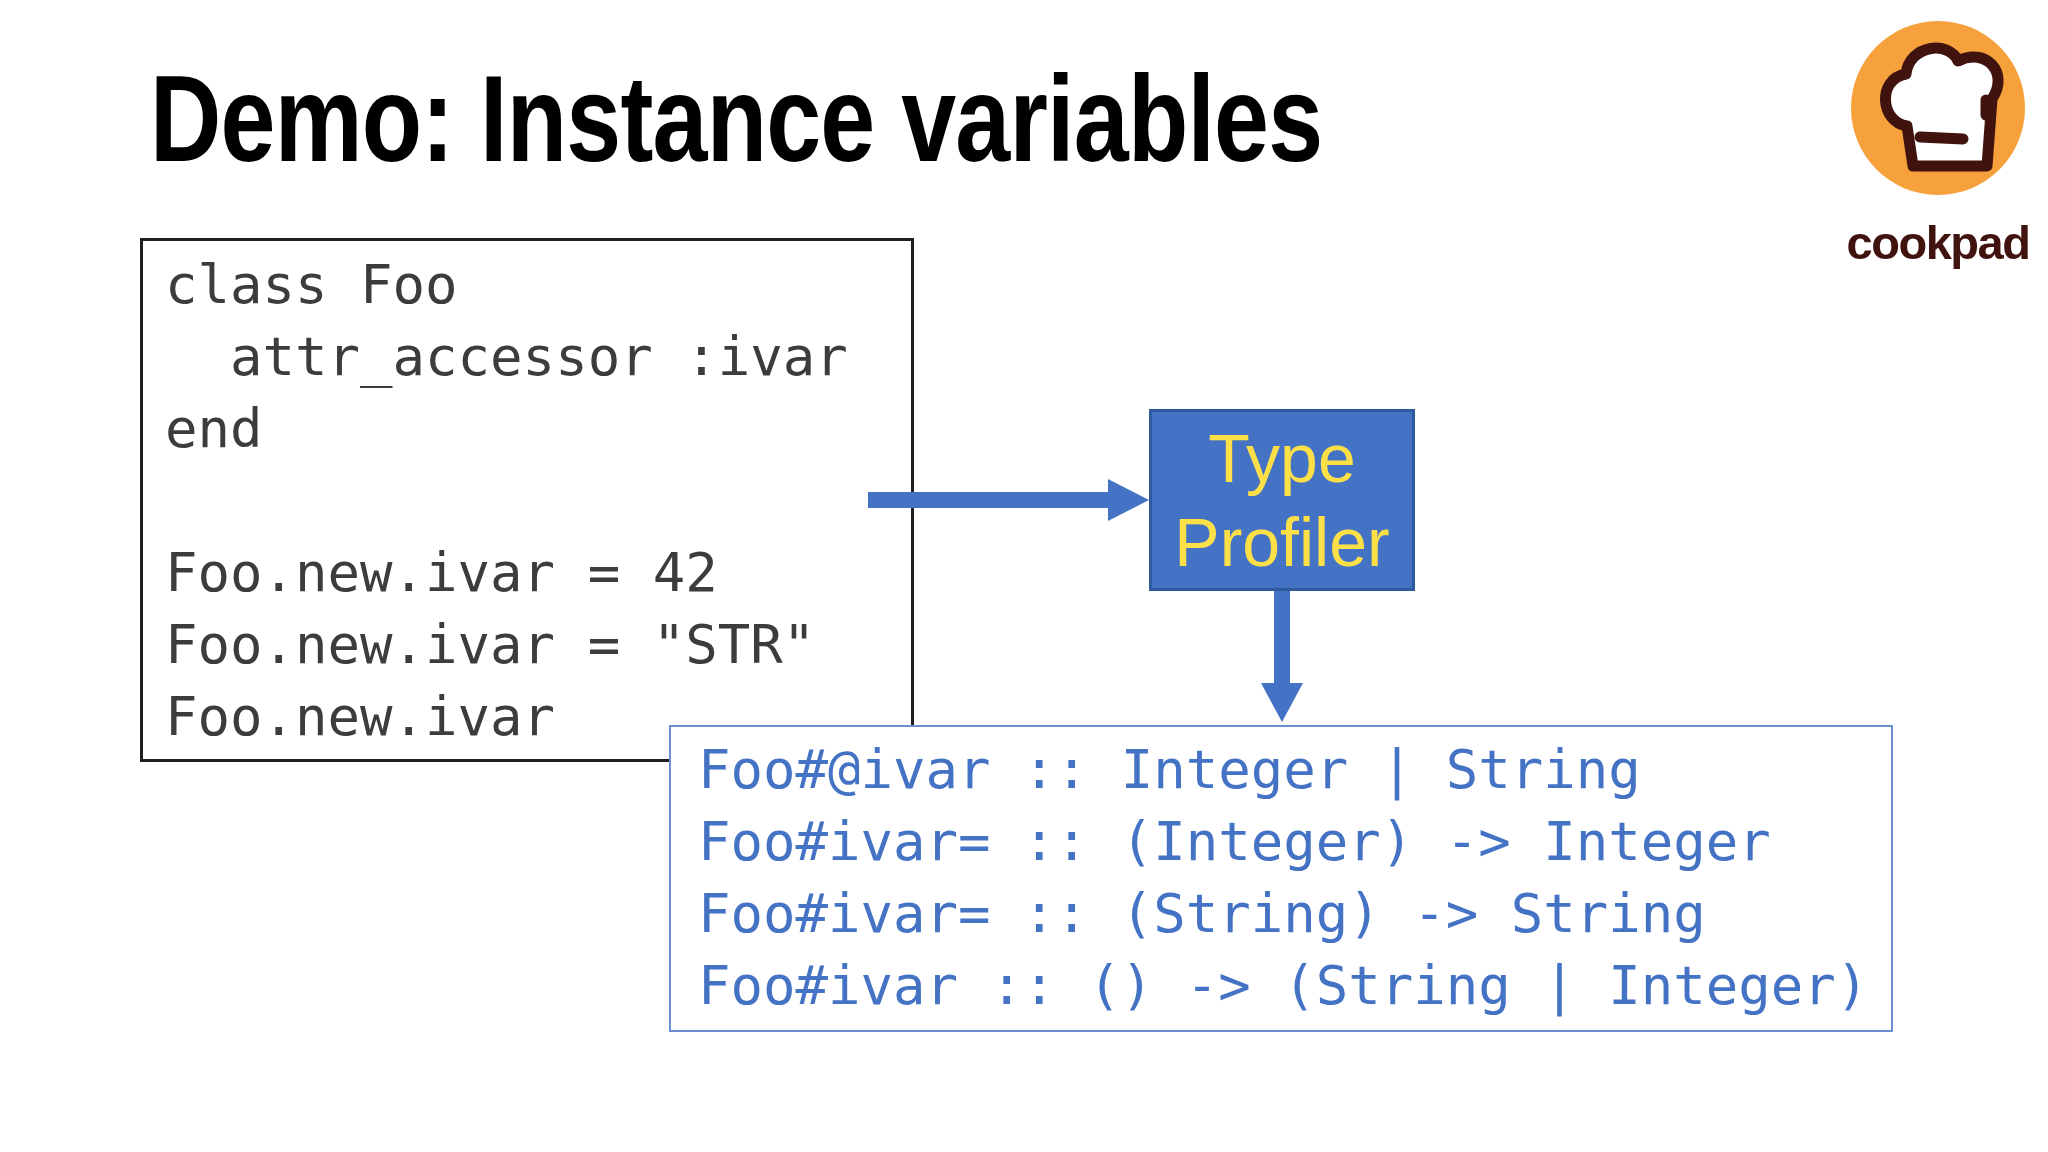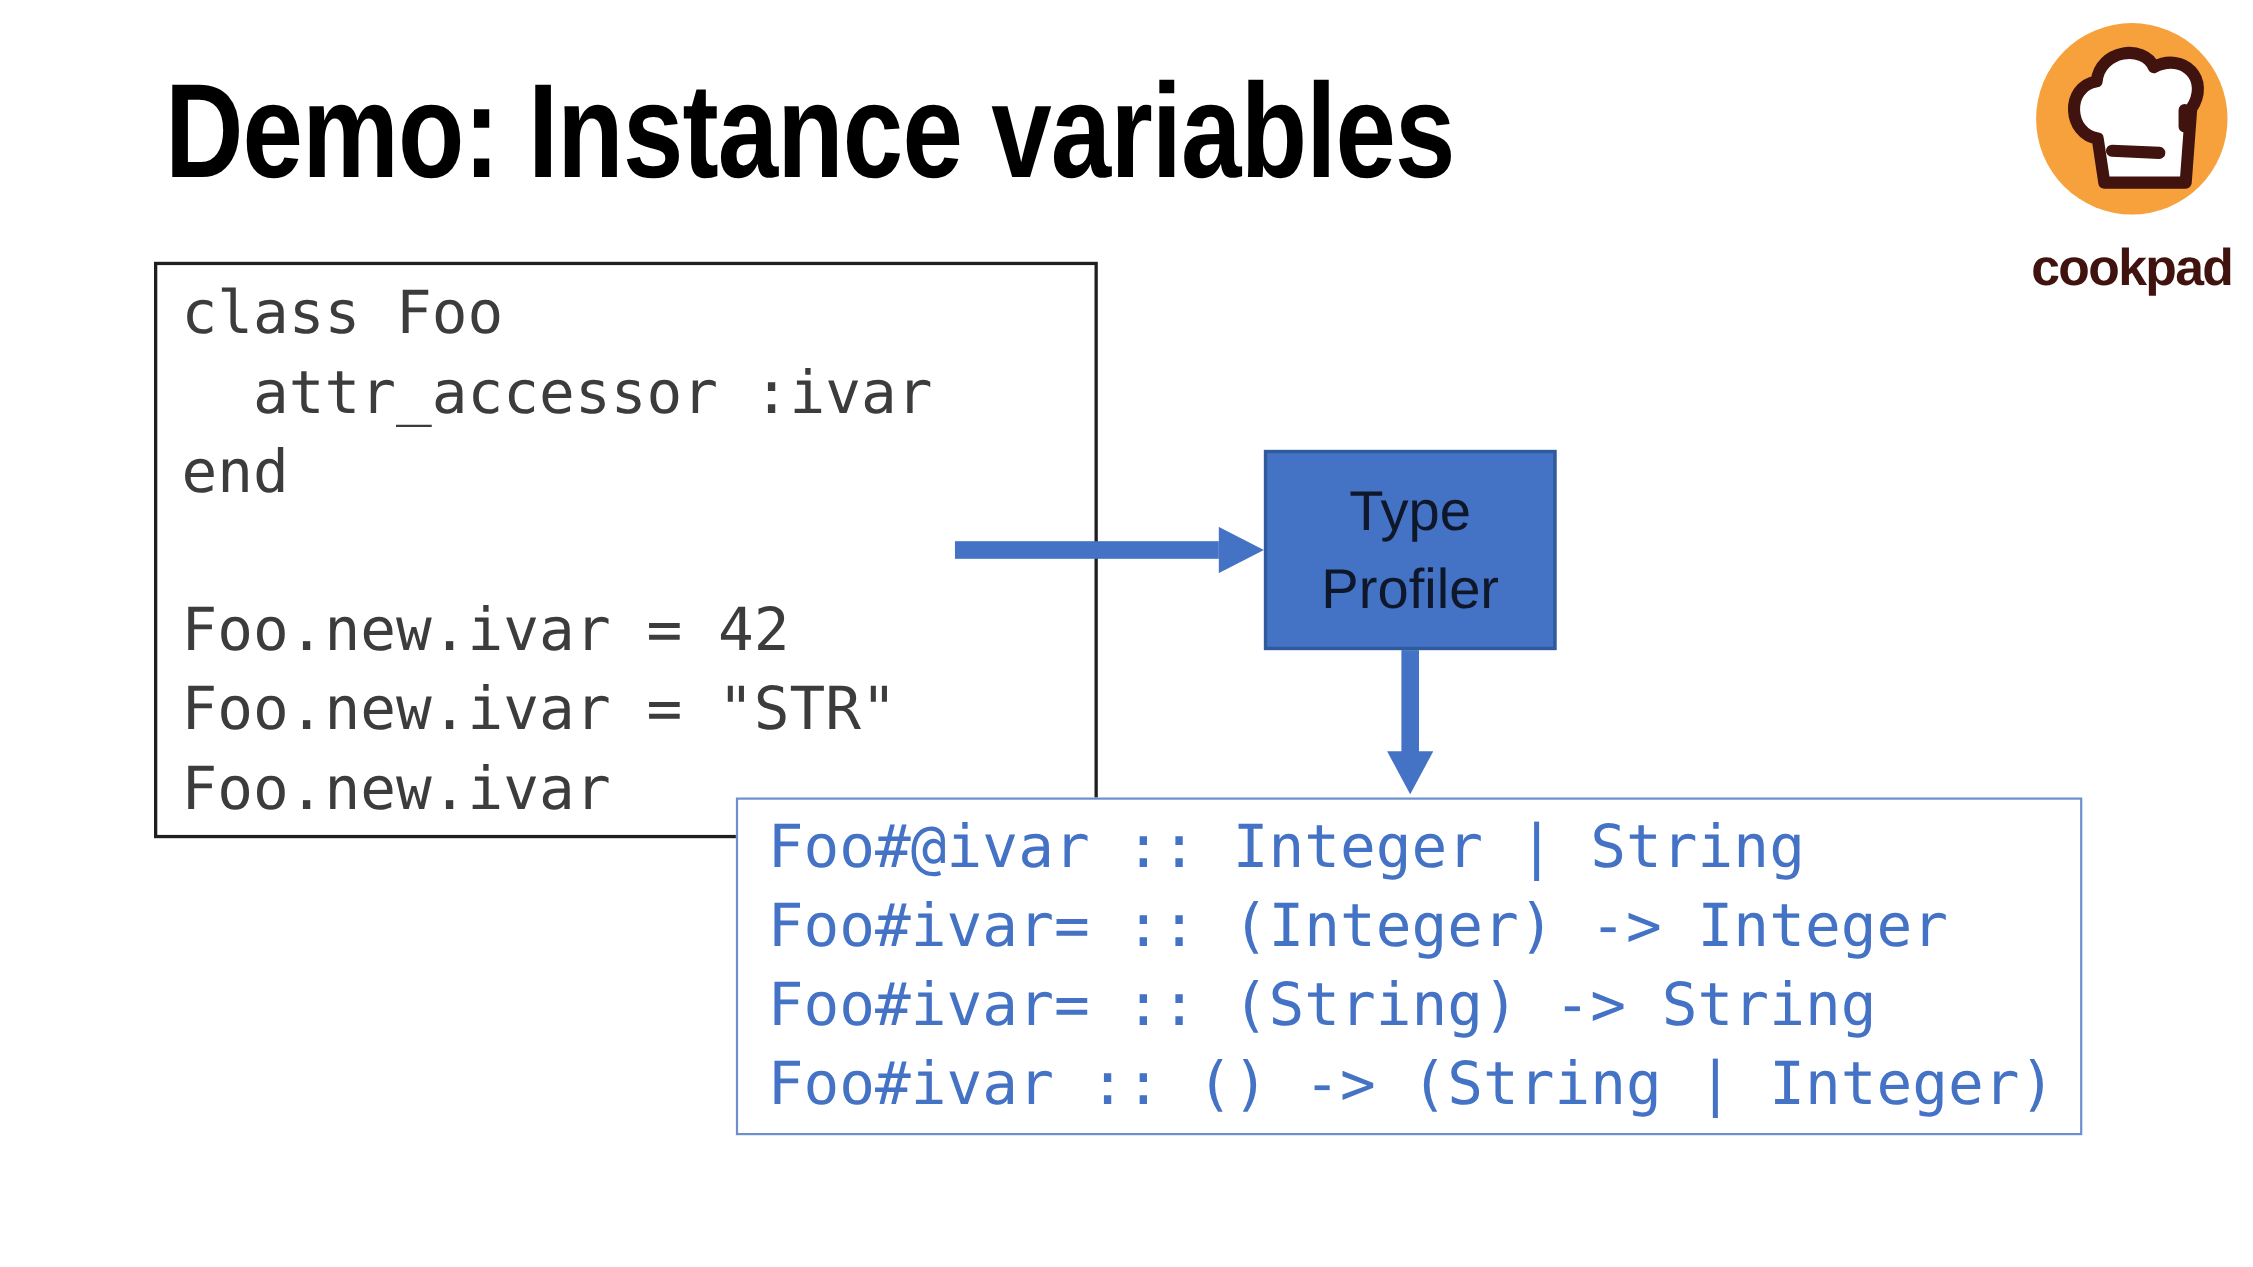--- a/index.html
+++ b/index.html
@@ -13,34 +13,34 @@
 
   
   .logo{position:absolute;left:1836px;top:18px;width:204px;height:236px;}
   .logo svg{position:absolute;left:12px;top:0;}
   .logo-text{position:absolute;left:0;top:197px;width:204px;text-align:center;
              font-size:47px;font-weight:700;letter-spacing:-1.5px;
              color:var(--logo-maroon);}
 
   pre{margin:0;font-family:"DejaVu Sans Mono","Liberation Mono",monospace;}
 
-  .code-box{position:absolute;left:140px;top:238px;width:858px;height:524px;
+  .code-box{position:absolute;left:140px;top:238px;width:774px;height:524px;
             box-sizing:border-box;border:3px solid var(--box-border);background:#ffffff;
             padding:8px 8px 0 22px;font-size:54px;line-height:72px;color:var(--code-text);}
 
   .arrow{position:absolute;}
   .arrow-right{left:868px;top:479px;}
   .arrow-down{left:1261px;top:591px;}
 
   .type-box{position:absolute;left:1149px;top:409px;width:266px;height:182px;
             box-sizing:border-box;border:3px solid var(--type-box-border);
             background:var(--accent-blue);
             display:flex;align-items:center;justify-content:center;}
-  .type-box pre{font-family:"Liberation Sans",sans-serif;font-size:51px;line-height:71px;
-                color:#0f172a;text-align:center;white-space:pre;}
+  .type-box pre{font-family:"Liberation Sans",sans-serif;font-size:68px;line-height:84px;
+                color:#fde047;text-align:center;white-space:pre;}
 
   .output-box{position:absolute;left:669px;top:725px;width:1224px;height:307px;
               box-sizing:border-box;border:2px solid var(--output-border);background:#ffffff;
               padding:7px 0 0 27px;font-size:54px;line-height:72px;
               color:var(--output-text);z-index:5;}
 </style>
 </head>
 <body>
 
 <div class="slide">

